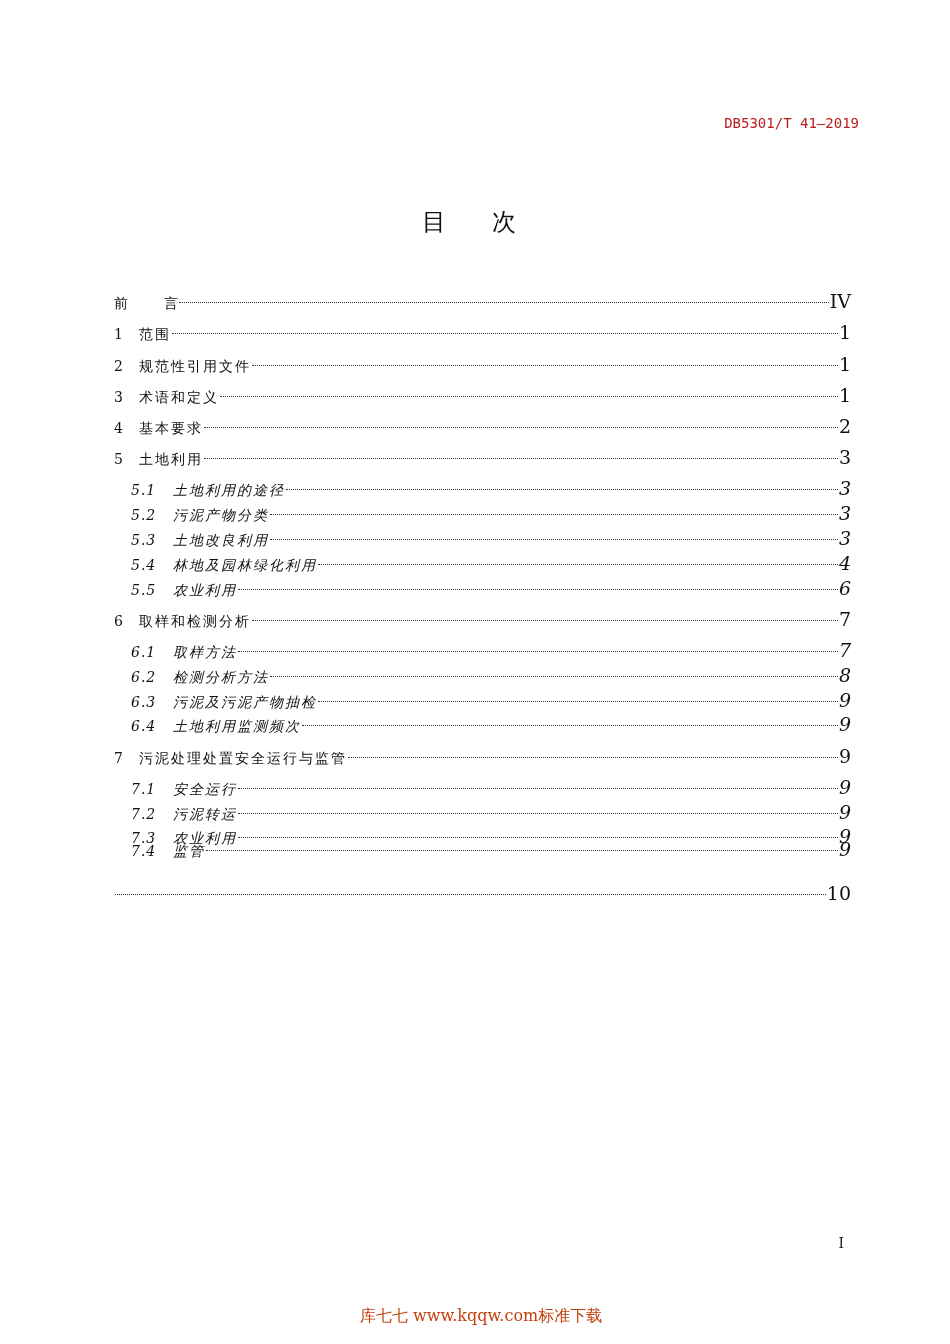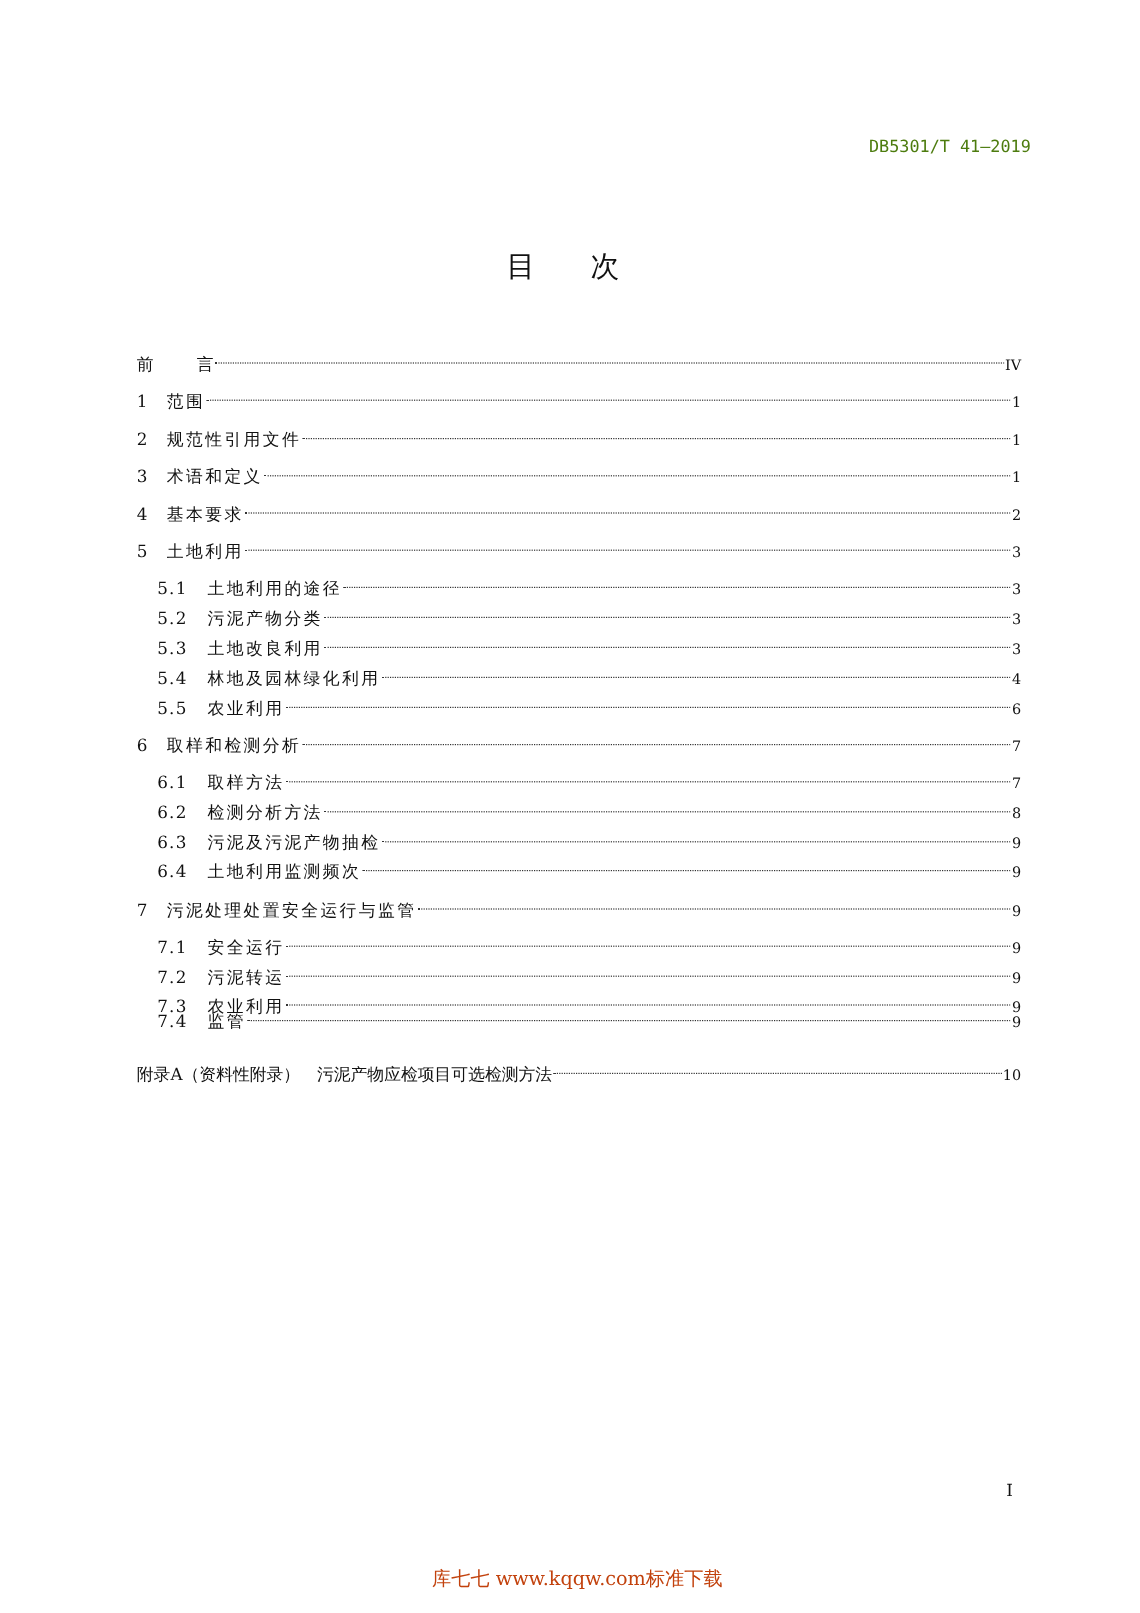--- a/index.html
+++ b/index.html
@@ -15,21 +15,21 @@
       font-family: "DejaVu Serif", "Liberation Serif", serif;
       color: #111111;
     }
     .std-code {
       position: absolute;
       top: 115px;
       right: 91px;
       font-family: "DejaVu Sans Mono", "Liberation Mono", monospace;
       font-size: 14px;
       letter-spacing: 0px;
-      color: #4d7c0f;
+      color: #b91c1c;
     }
     .toc-title {
       position: absolute;
       top: 206px;
       left: 0;
       width: 938px;
       text-align: center;
       font-family: "DejaVu Sans", "Liberation Sans", sans-serif;
       font-size: 24px;
       letter-spacing: 0;
@@ -45,21 +45,21 @@
       position: absolute;
       left: 0;
       width: 737px;
       height: 22px;
       display: flex;
       align-items: baseline;
       font-size: 14px;
       line-height: 22px;
       white-space: nowrap;
     }
-    .toc-row.level2 { left: 17px; width: 720px; }
+    .toc-row.level2 { left: 17px; width: 720px; font-style: italic; }
     .toc-row .num {
       display: inline-block;
       flex: 0 0 auto;
     }
     .toc-row.level1 .num { width: 25px; }
     .toc-row.level2 .num { width: 42px; letter-spacing: 1px; }
     .toc-row .label {
       flex: 0 0 auto;
       letter-spacing: 2px;
     }
@@ -75,21 +75,21 @@
     .toc-row .dots::after {
       content: "";
       position: absolute;
       left: 0; right: 0;
       bottom: 5px;
       border-bottom: 1px dotted #333;
     }
     .toc-row .page {
       flex: 0 0 auto;
       text-align: right;
-      font-size: 12px;
+      font-size: 19px;
     }
     .page-number {
       position: absolute;
       top: 1235px;
       right: 106px;
       font-size: 14px;
     }
     .watermark {
       position: absolute;
       top: 1306px;
@@ -249,21 +249,20 @@
   </div>
 
   <div class="toc-row level2" style="top:548px">
     <span class="num">7.4</span>
     <span class="label">监管</span>
     <span class="dots"></span>
     <span class="page">9</span>
   </div>
 
   <div class="toc-row level1" style="top:592px">
-    <span class="label" style="letter-spacing:0">附录A（资料性附录）　污泥产物应检项目可选检测方法</span>
     <span class="dots"></span>
     <span class="page">10</span>
   </div>
 
 </div>
 
 <div class="page-number">I</div>
 
 <div class="watermark">库七七 www.kqqw.com标准下载</div>
 

